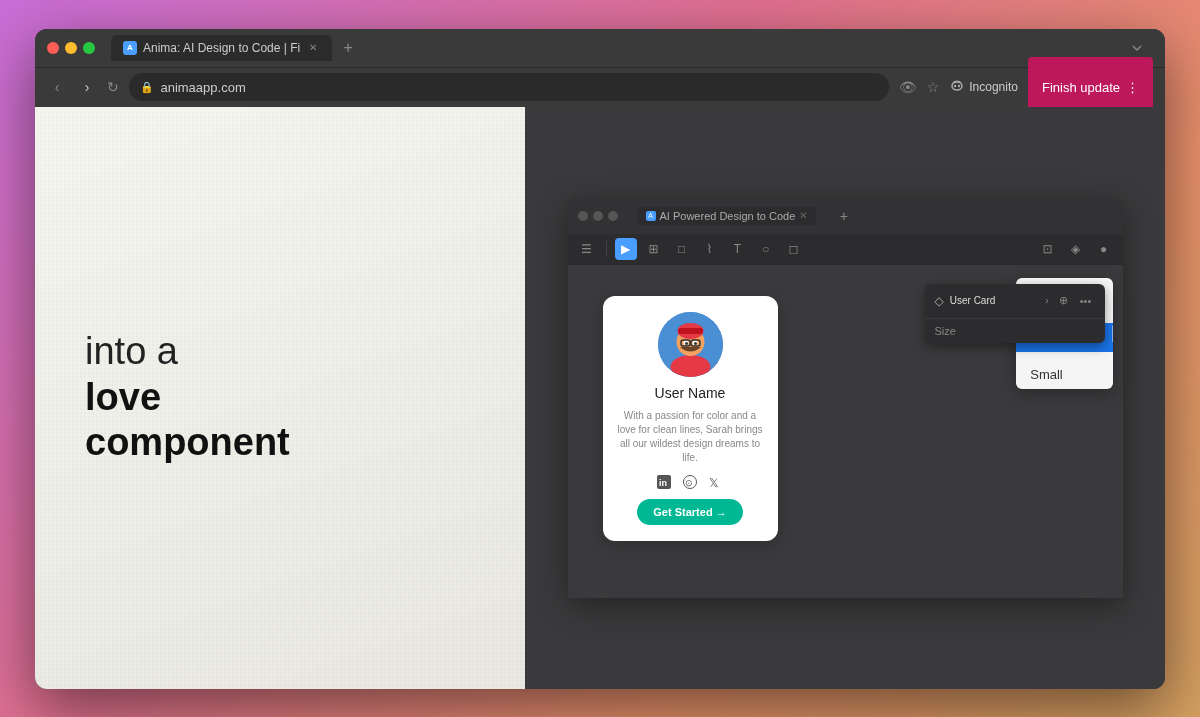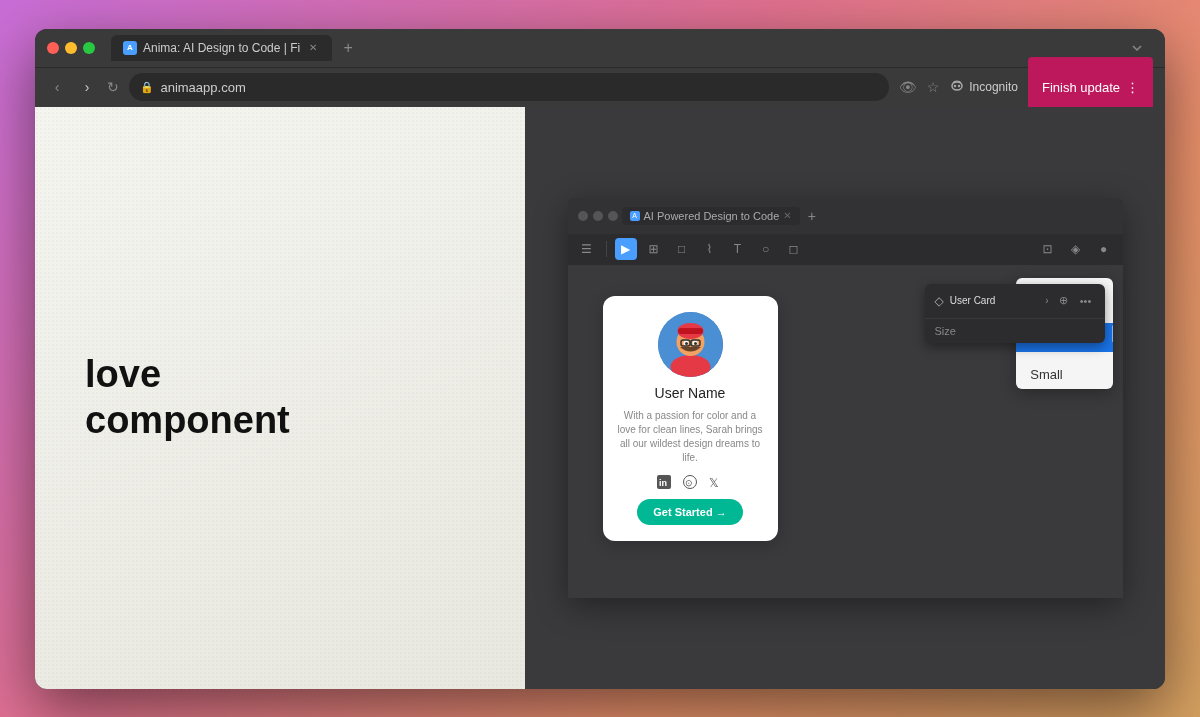--- a/index.html
+++ b/index.html
@@ -265,21 +265,21 @@
     }
 
     
     .editor-title-bar {
       height: 36px;
       background: #323234;
       border-radius: 8px 8px 0 0;
       display: flex;
       align-items: center;
       padding: 0 10px;
-      gap: 4px;
+      gap: 20px;
       flex-shrink: 0;
     }
 
     .editor-traffic-lights {
       display: flex;
       gap: 5px;
     }
 
     .etl {
       width: 10px;
@@ -575,20 +575,21 @@
         <span>Finish update</span>
         <span>⋮</span>
       </button>
     </div>
   </div>
 
   <div class="page-content">
 
     <div class="left-panel">
       <div class="left-panel-text">
+        <div class="line1">into a</div>
         <div class="line2">love</div>
         <div class="line3">component</div>
       </div>
     </div>
 
     <div class="right-panel">
       <div class="editor-window">
 
         <div class="editor-title-bar">
           <div class="editor-traffic-lights">

